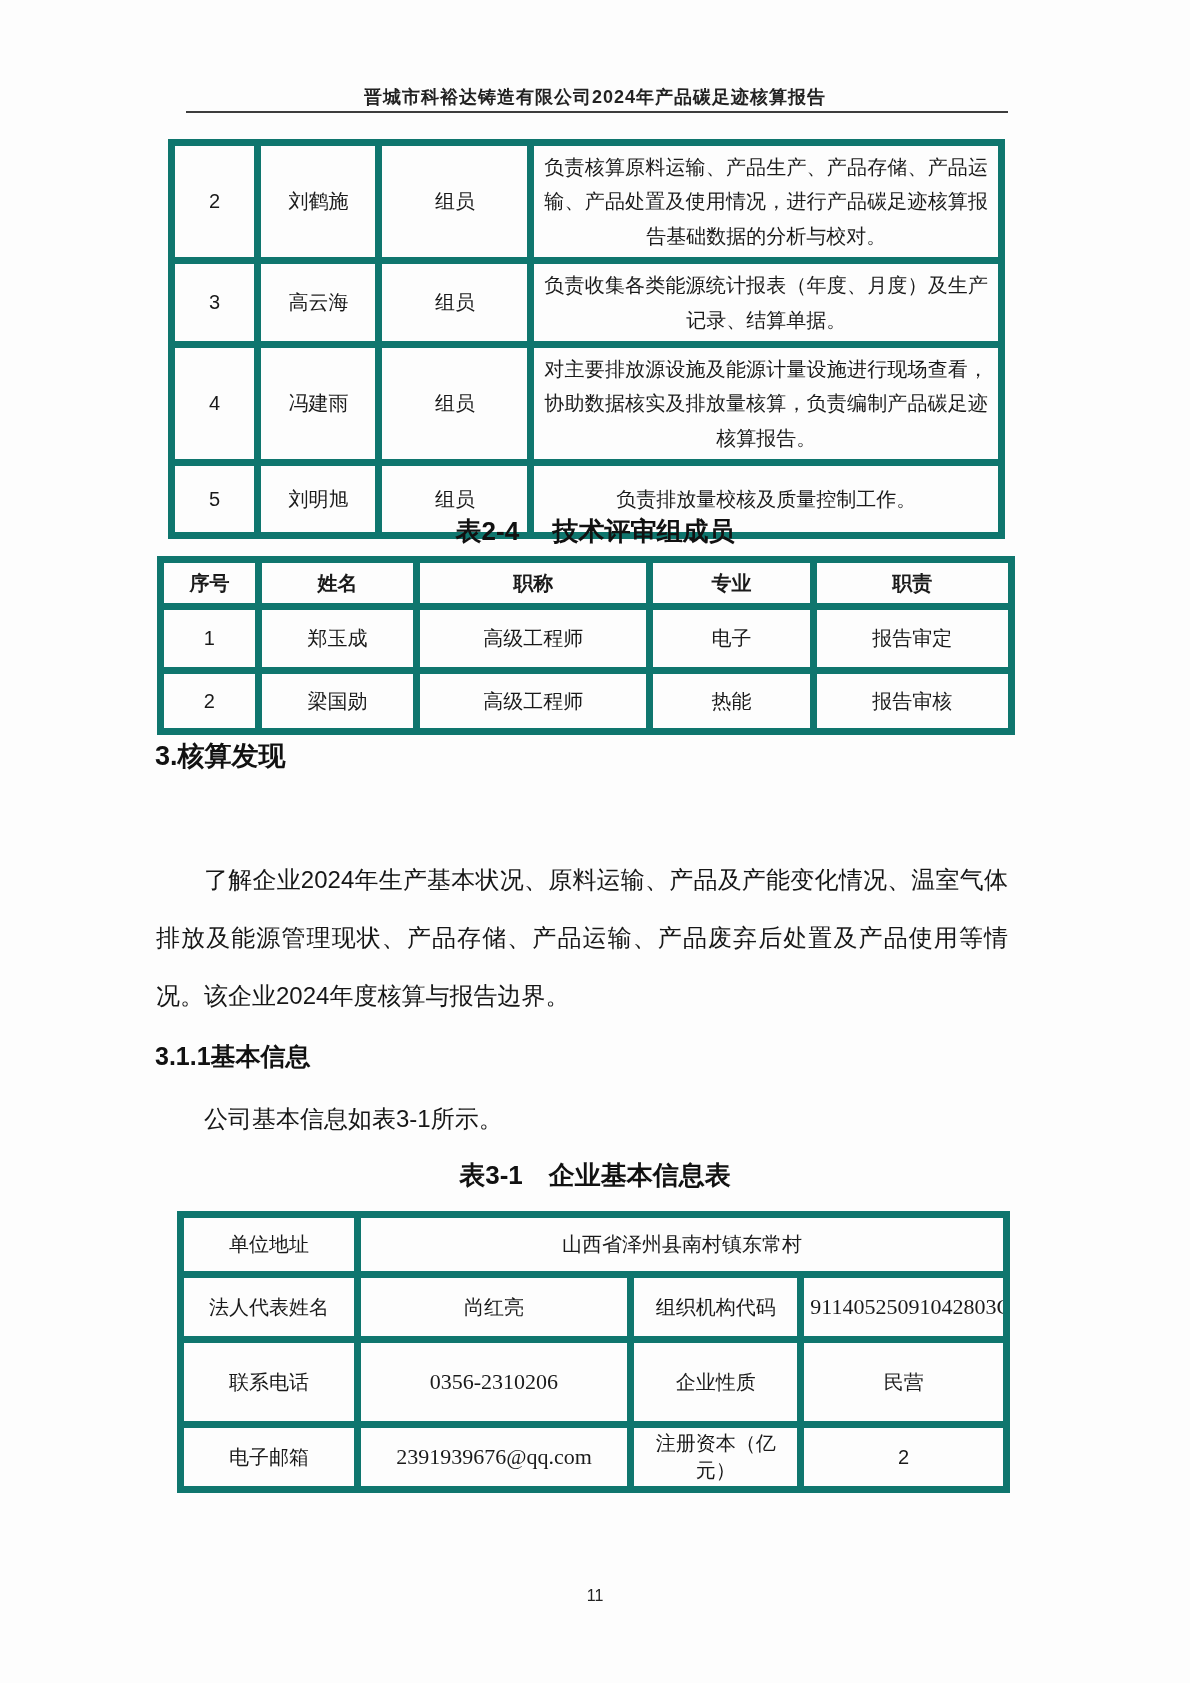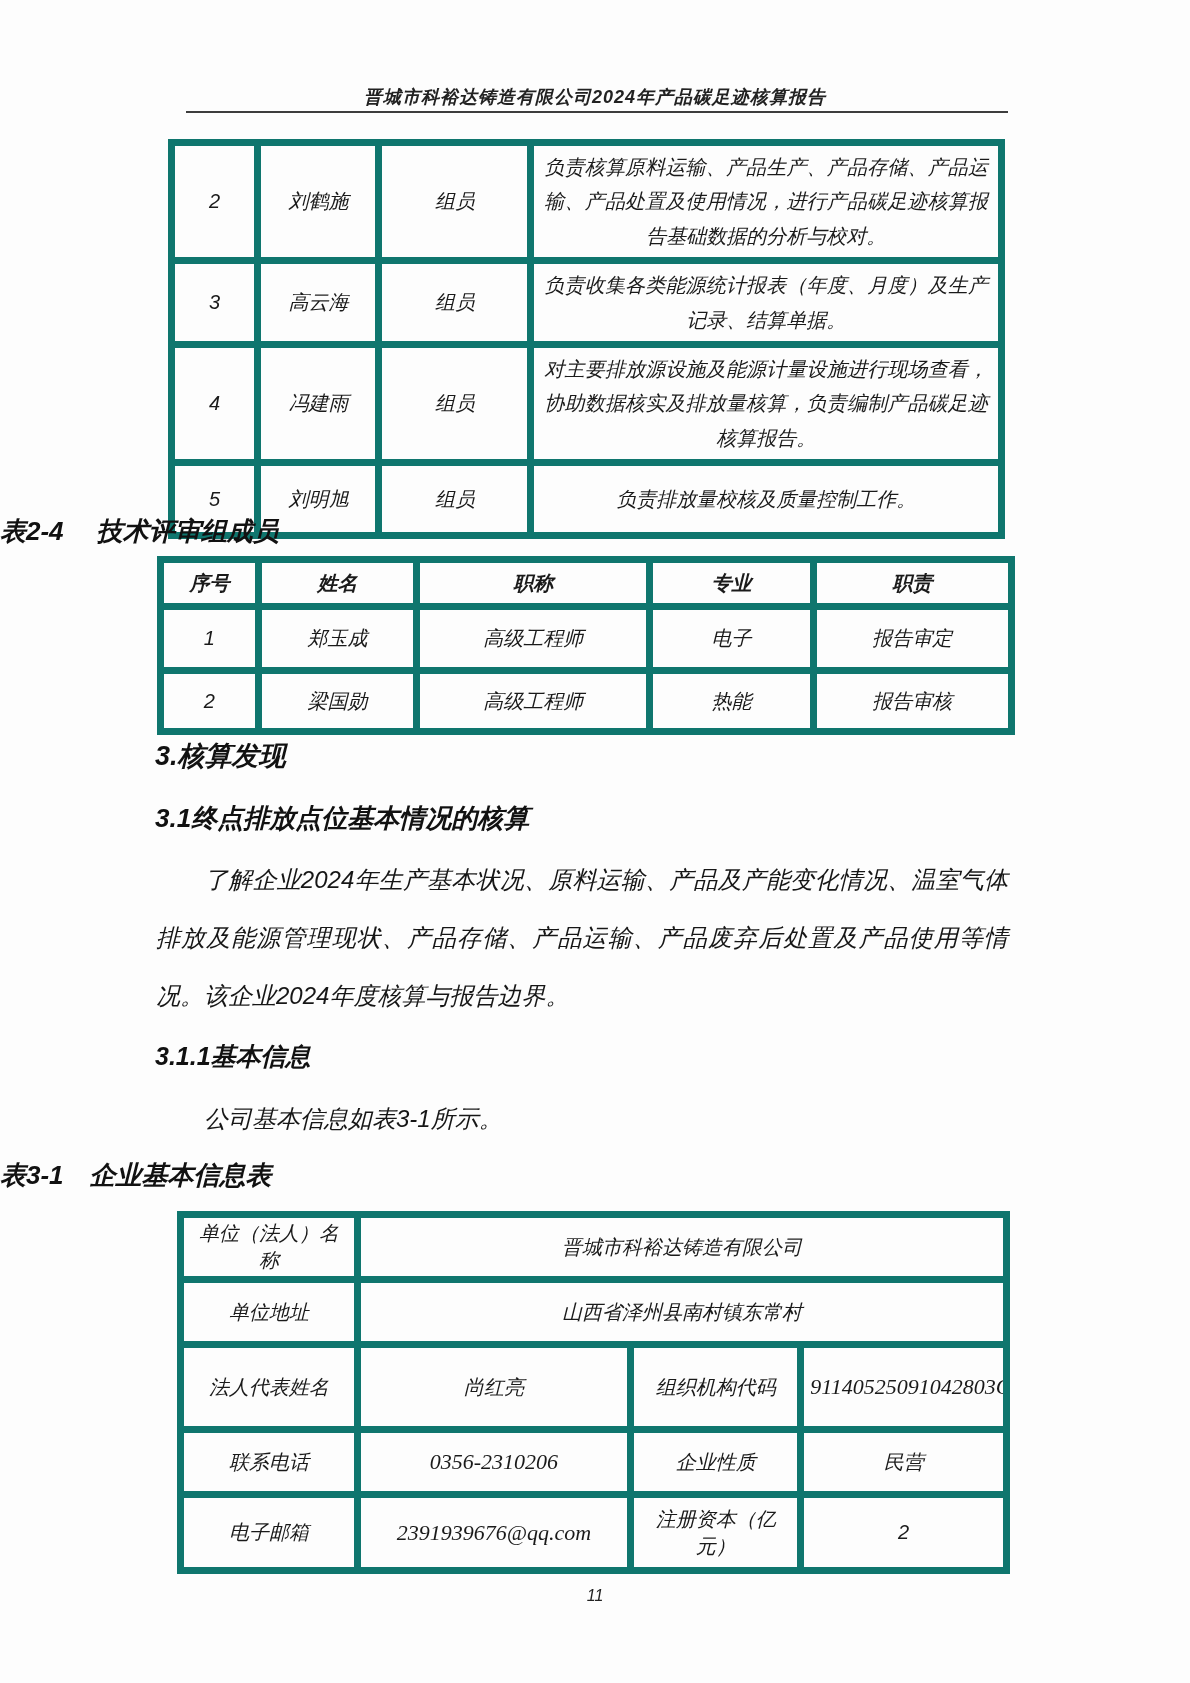--- a/index.html
+++ b/index.html
@@ -3,21 +3,20 @@
 <meta charset="utf-8">
 <style>
   html,body{margin:0;padding:0;background:#ffffff;}
   .page{
     position:relative;
     width:1190px;height:1683px;
     background:#fdfdfd;
     font-family:"Liberation Sans","DejaVu Sans",sans-serif;
     color:#141414;
     overflow:hidden;
-    font-style:italic;
   }
   
   .doc-header{
     position:absolute;top:85px;left:0;width:100%;
     text-align:center;font-size:18px;font-weight:600;letter-spacing:1px;
     color:#222;
   }
   .header-rule{
     position:absolute;top:111px;left:186px;width:822px;height:2px;
     background:#3d3d3d;
@@ -51,21 +50,21 @@
   
   .company-table{left:177px;top:1211px;width:833px;}
   .company-table tr:nth-child(1){height:60px;}
   .company-table tr:nth-child(2){height:65px;}
   .company-table tr:nth-child(3){height:85px;}
   .company-table tr:nth-child(4){height:65px;}
   .company-table tr:nth-child(5){height:76px;}
   .company-table td.lbl{font-size:20px;}
   
   .tbl-title{
-    position:absolute;left:0;width:100%;text-align:left;
+    position:absolute;left:0;width:100%;text-align:center;
     font-size:26px;font-weight:700;color:#111;
   }
   .title-2-4{top:514px;}
   .title-3-1{top:1158px;}
   .h1{
     position:absolute;left:155px;top:738px;
     font-size:27px;font-weight:700;color:#111;
   }
   .h2{
     position:absolute;left:155px;top:801px;
@@ -161,40 +160,35 @@
         <td>2</td>
         <td>梁国勋</td>
         <td>高级工程师</td>
         <td>热能</td>
         <td>报告审核</td>
       </tr>
     </tbody>
   </table>
 
   <div class="h1">3.核算发现</div>
-  <div class="h2">3.1终点排放点位基本情况的核算</div>
   <div class="body-para">了解企业2024年生产基本状况、原料运输、产品及产能变化情况、温室气体排放及能源管理现状、产品存储、产品运输、产品废弃后处置及产品使用等情况。该企业2024年度核算与报告边界。</div>
   <div class="h3">3.1.1基本信息</div>
   <div class="body-line">公司基本信息如表3-1所示。</div>
 
   <div class="tbl-title title-3-1">表3-1　企业基本信息表</div>
 
   <table class="company-table">
     <colgroup>
       <col style="width:21.4%">
         <col style="width:33.1%">
         <col style="width:20.6%">
         <col style="width:24.9%">
     </colgroup>
     <tbody>
       <tr>
-        <td class="lbl">单位（法人）名称</td>
-        <td colspan="3">晋城市科裕达铸造有限公司</td>
-      </tr>
-      <tr>
         <td class="lbl">单位地址</td>
         <td colspan="3">山西省泽州县南村镇东常村</td>
       </tr>
       <tr>
         <td class="lbl">法人代表姓名</td>
         <td>尚红亮</td>
         <td class="lbl">组织机构代码</td>
         <td class="serif">91140525091042803Q</td>
       </tr>
       <tr>

